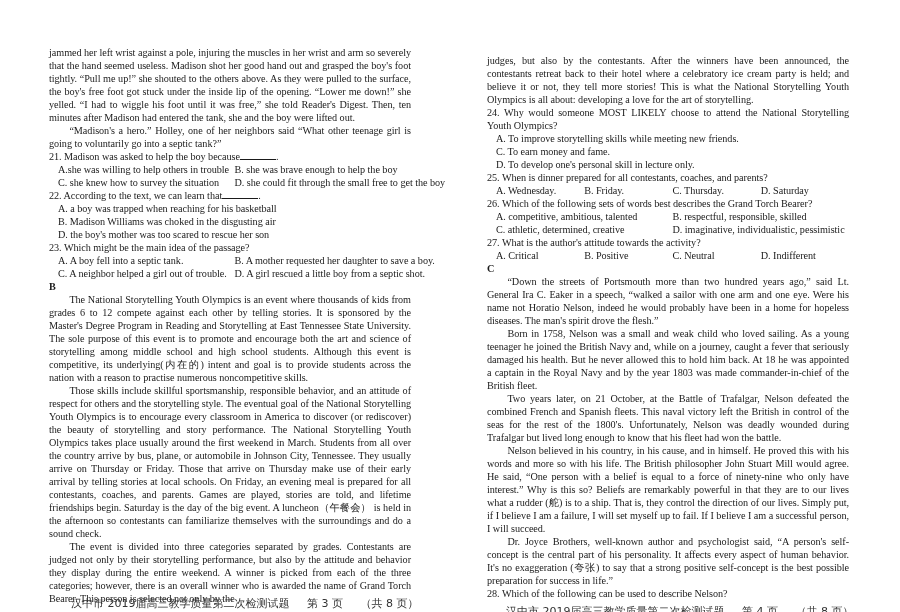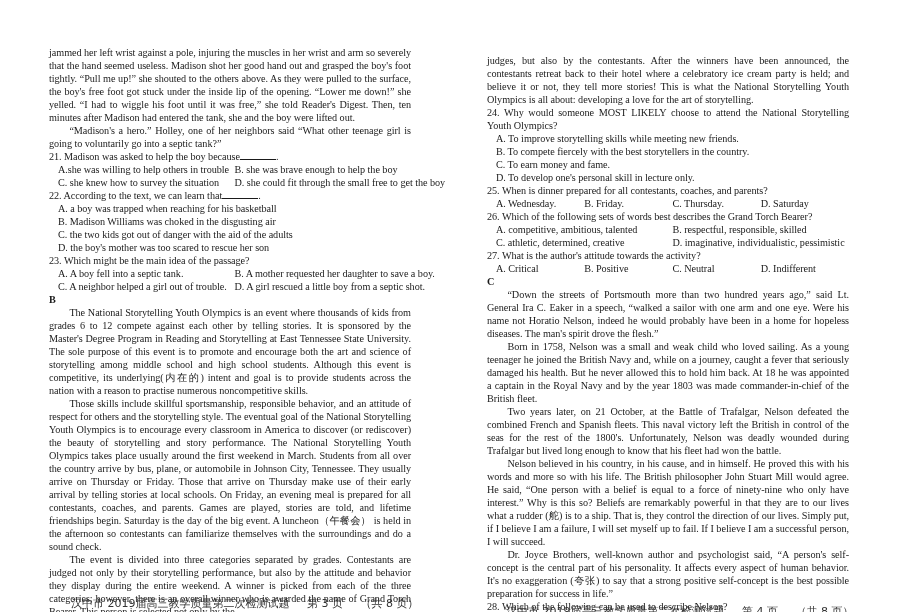--- a/index.html
+++ b/index.html
@@ -58,21 +58,20 @@
         <span class="opt">C. she knew how to survey the situation</span>
         <span class="opt">D. she could fit through the small free to get the boy</span>
       </div>
     </div>
 
     <div>
       <p class="q"><span>22. According to the text, we can learn that</span><span class="blank"></span>.</p>
       <div class="opts one">
         <span class="opt">A. a boy was trapped when reaching for his basketball</span>
         <span class="opt">B. Madison Williams was choked in the disgusting air</span>
-        <span class="opt">C. the two kids got out of danger with the aid of the adults</span>
         <span class="opt">D. the boy's mother was too scared to rescue her son</span>
       </div>
     </div>
 
     <div>
       <p class="q">23. Which might be the main idea of the passage?</p>
       <div class="opts two">
         <span class="opt">A. A boy fell into a septic tank.</span>
         <span class="opt">B. A mother requested her daughter to save a boy.</span>
         <span class="opt">C. A neighbor helped a girl out of trouble.</span>
@@ -94,21 +93,20 @@
 </div>
 
 <div class="page" id="page-right">
   <div class="column">
     <p>judges, but also by the contestants. After the winners have been announced, the contestants retreat back to their hotel where a celebratory ice cream party is held; and believe it or not, they tell more stories! This is what the National Storytelling Youth Olympics is all about: developing a love for the art of storytelling.</p>
 
     <div>
       <p class="q">24. Why would someone MOST LIKELY choose to attend the National Storytelling Youth Olympics?</p>
       <div class="opts one">
         <span class="opt">A. To improve storytelling skills while meeting new friends.</span>
-        <span class="opt">B. To compete fiercely with the best storytellers in the country.</span>
         <span class="opt">C. To earn money and fame.</span>
         <span class="opt">D. To develop one's personal skill in lecture only.</span>
       </div>
     </div>
 
     <div>
       <p class="q">25. When is dinner prepared for all contestants, coaches, and parents?</p>
       <div class="opts four">
         <span class="opt">A. Wednesday.</span>
         <span class="opt">B. Friday.</span>

